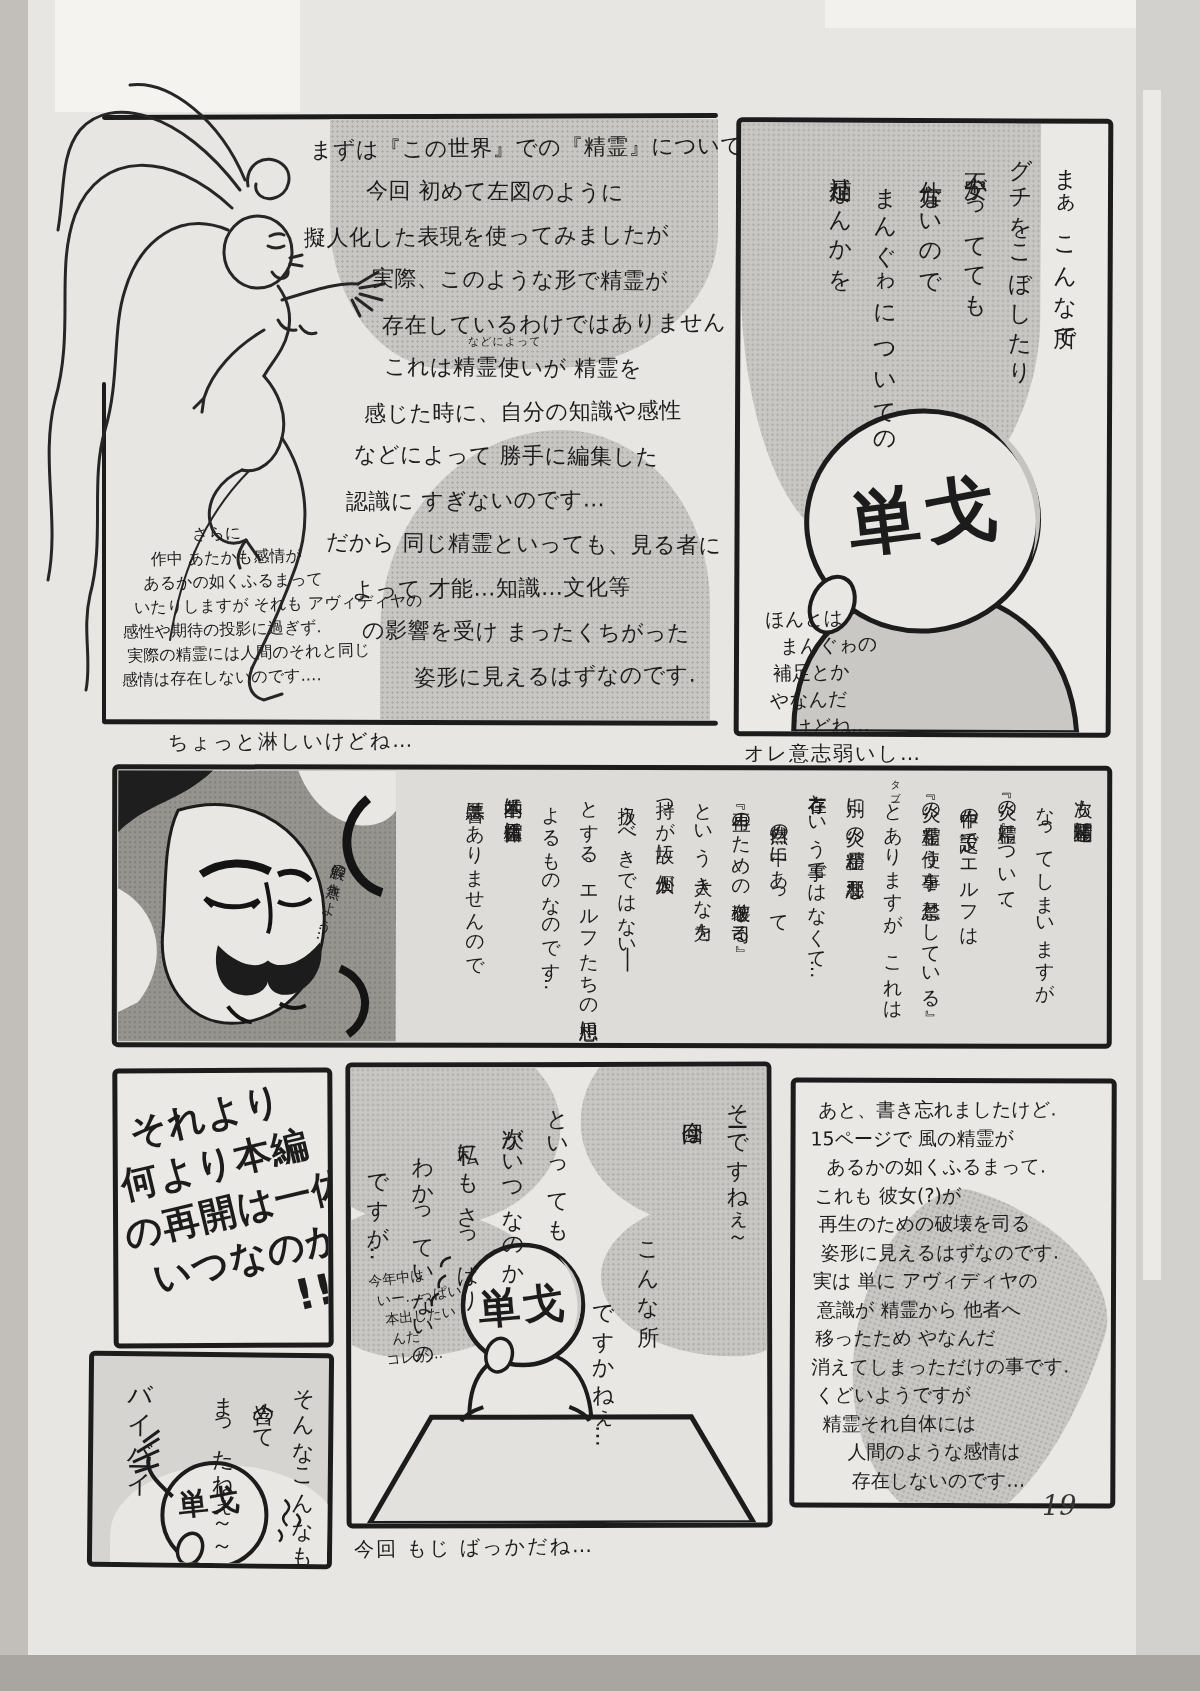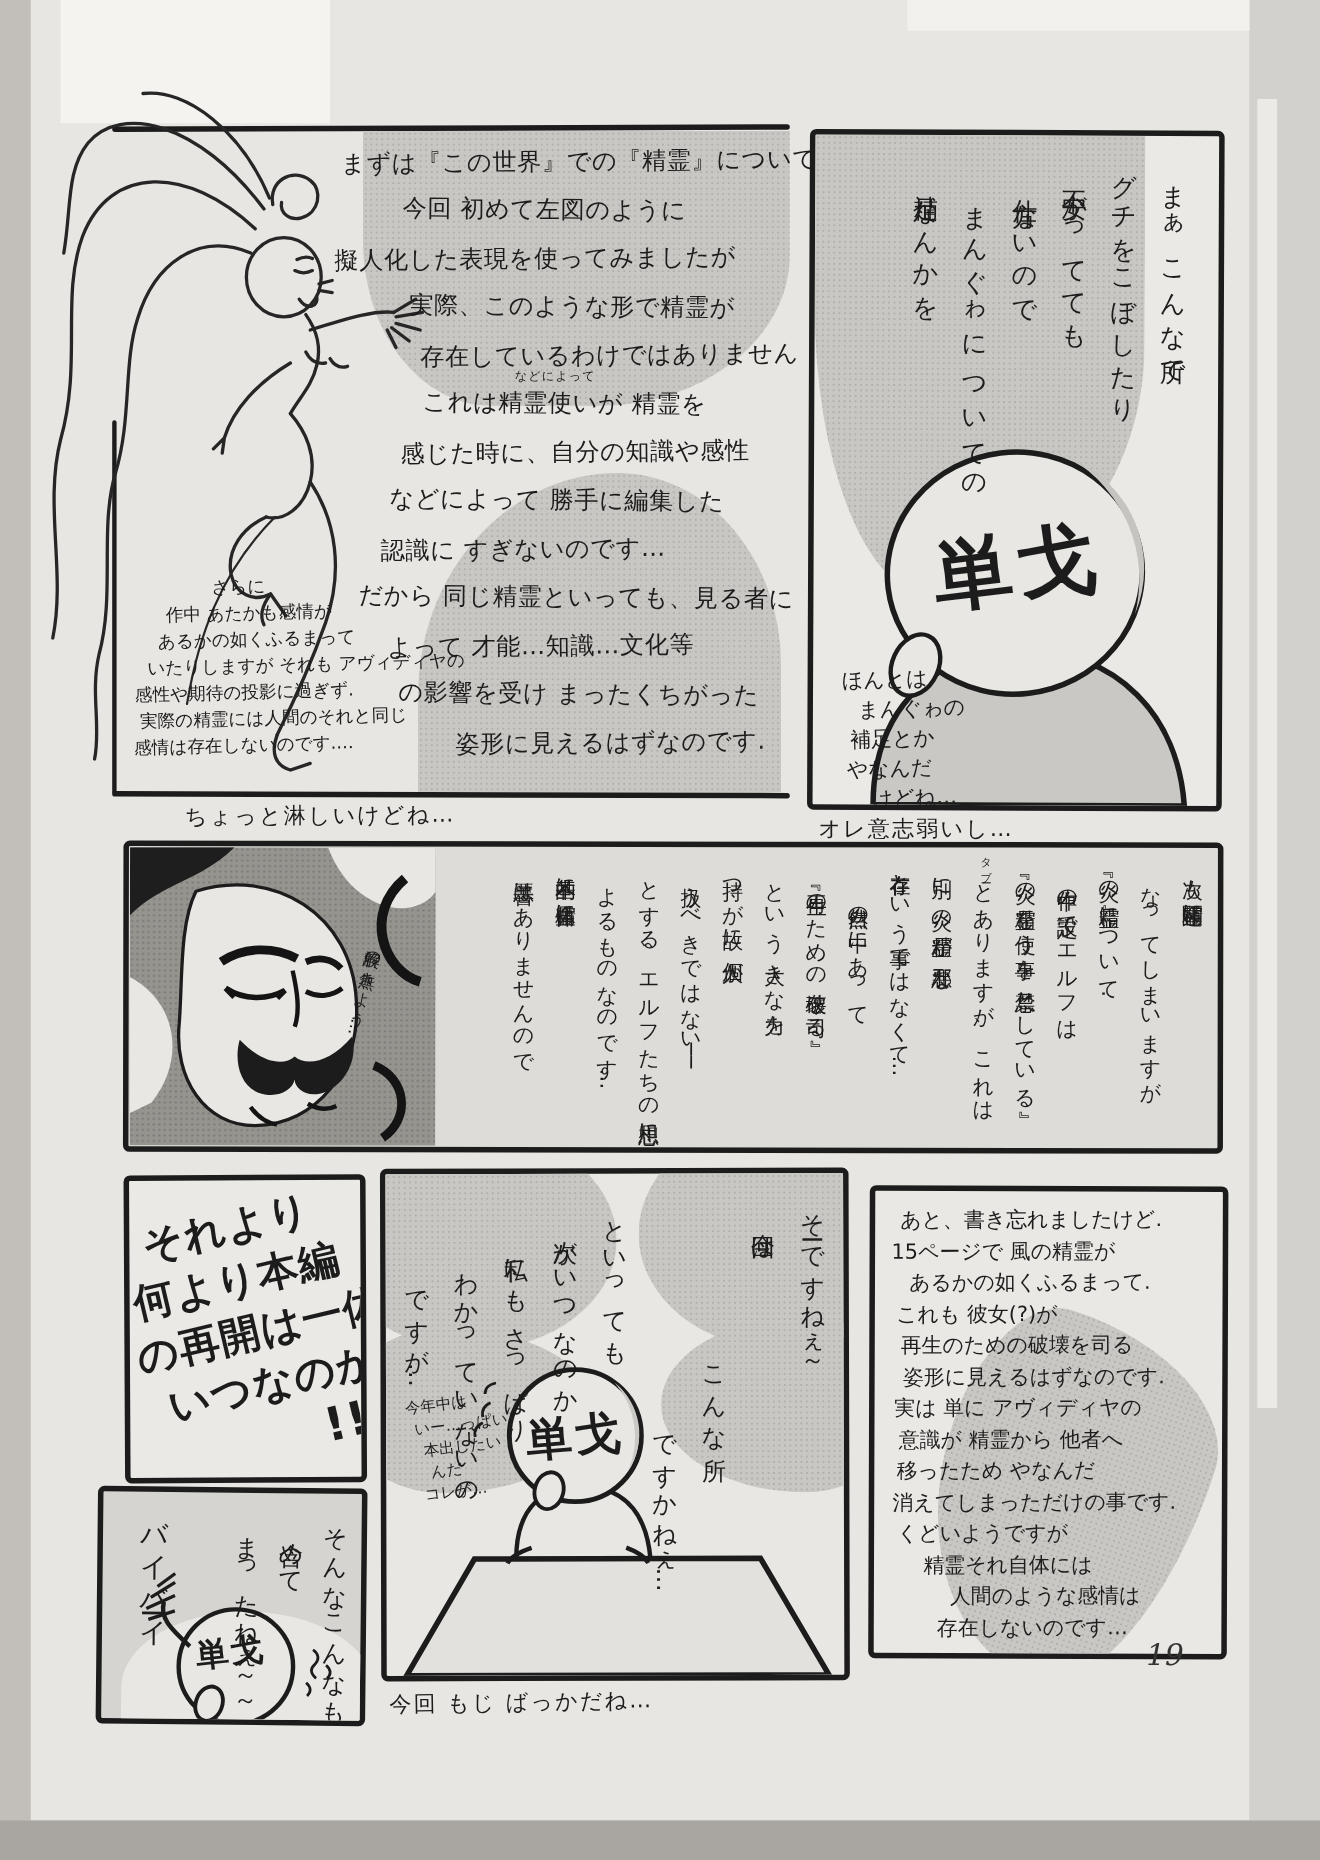--- a/index.html
+++ b/index.html
@@ -107,22 +107,22 @@
   
   .br-panel{left:790px;top:1078px;width:326px;height:430px;transform:rotate(.2deg);background:#eae8e4;}
   .br-tone{left:55px;top:115px;width:240px;height:330px;border-radius:30% 70% 40% 60%/40% 30% 70% 60%;transform:rotate(18deg);}
   .br-lines{left:16px;top:12px;font-size:19px;line-height:28.5px;transform:rotate(-.4deg);}
   .br-line{white-space:nowrap;}
   .br-line:nth-child(1){margin-left:8px}.br-line:nth-child(2){margin-left:0}
   .br-line:nth-child(3){margin-left:16px}.br-line:nth-child(4){margin-left:4px}
   .br-line:nth-child(5){margin-left:8px}.br-line:nth-child(6){margin-left:10px}
   .br-line:nth-child(7){margin-left:2px}.br-line:nth-child(8){margin-left:6px}
   .br-line:nth-child(9){margin-left:4px}.br-line:nth-child(10){margin-left:0}
-  .br-line:nth-child(11){margin-left:4px}.br-line:nth-child(12){margin-left:28px}
-  .br-line:nth-child(13){margin-left:52px}.br-line:nth-child(14){margin-left:40px}
+  .br-line:nth-child(11){margin-left:4px}.br-line:nth-child(12){margin-left:11px}
+  .br-line:nth-child(13){margin-left:36px}.br-line:nth-child(14){margin-left:40px}
   .mascot-label{font-weight:bold;}
   .page-num{left:1042px;top:1490px;font-size:27px;font-style:italic;font-family:"DejaVu Serif",serif;color:#333;}
   svg{display:block;}
 </style>
 </head>
 <body>
 
 <div class="abs paper"></div>
 <div class="abs strip-tl"></div>
 <div class="abs strip-tr"></div>

